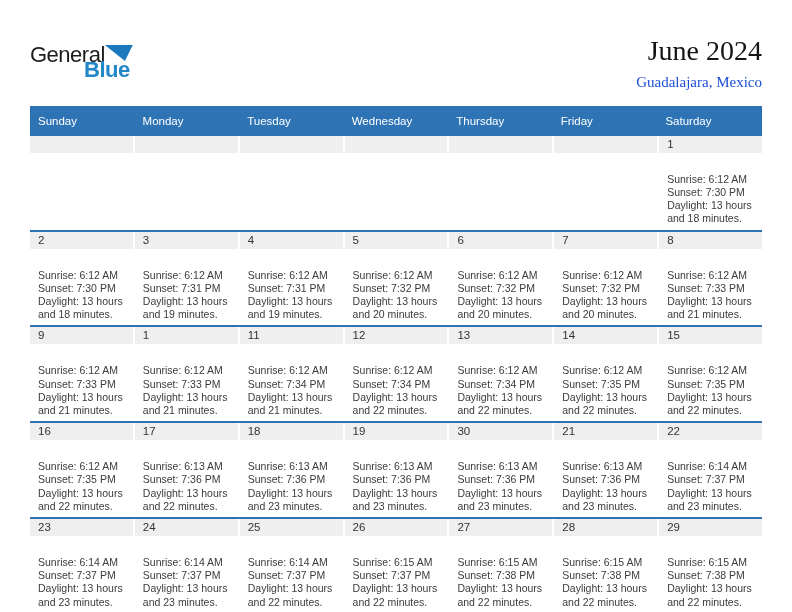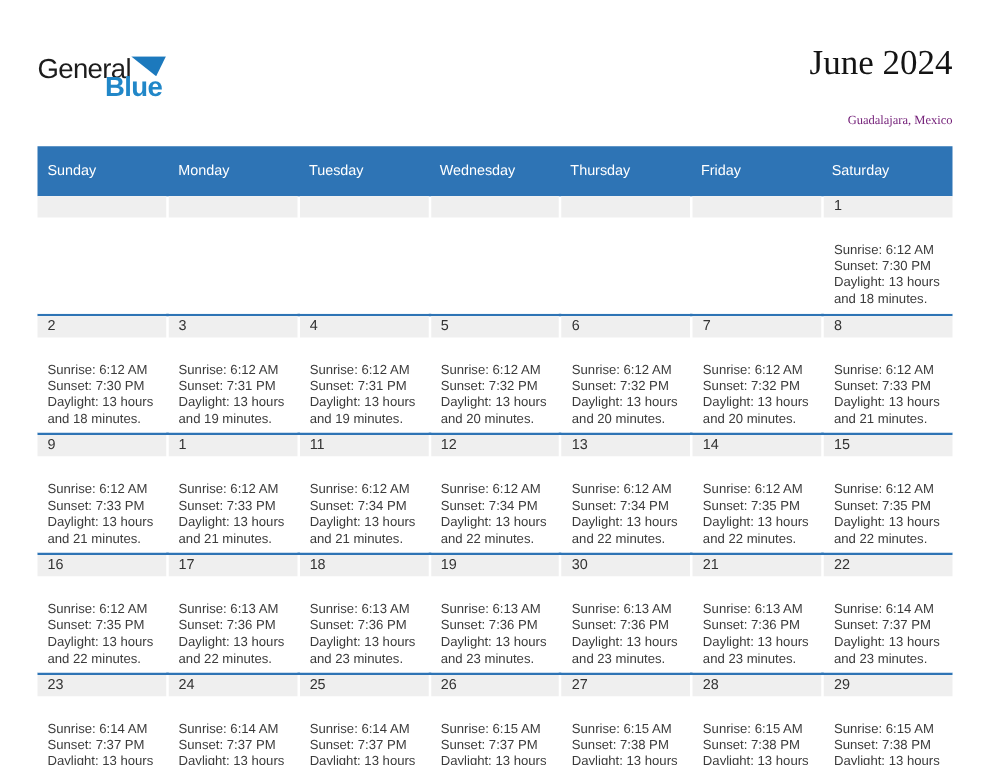--- a/index.html
+++ b/index.html
@@ -27,28 +27,28 @@
     background: var(--logo-triangle, #1c79bd);
     clip-path: polygon(0 0, 100% 0, 72% 100%);
   }
   .logo-line2 {
     margin: -7px 0 0 54px;
     font-size: 22px; font-weight: 700; letter-spacing: -0.5px;
     color: var(--logo-blue, #2187c8);
   }
   .titles { text-align: right; font-family: Liberation Serif, serif; }
   .month-title { font-size: 28px; color: #141414; line-height: 1.1; }
-  .location { font-size: 10px; color: #701a75; margin-top: 24px; }
+  .location { font-size: 15px; color: #1d4ed8; margin-top: 7px; }
 
   
   .calendar { margin: 15px 30px 0 30px; }
   .weekday-header {
     display: grid; grid-template-columns: repeat(7, 1fr);
     background: var(--header-bg, #2e74b5);
-    height: 40px; align-items: center;
+    height: 30px; align-items: center;
   }
   .weekday {
     color: var(--header-text, #ffffff);
     font-size: 11.5px; padding-left: 8px;
     white-space: nowrap; overflow: hidden;
   }
   .week-row {
     display: grid; grid-template-columns: repeat(7, 1fr);
     column-gap: 2px;
     border-bottom: 2px solid var(--row-divider, #2e74b5);

